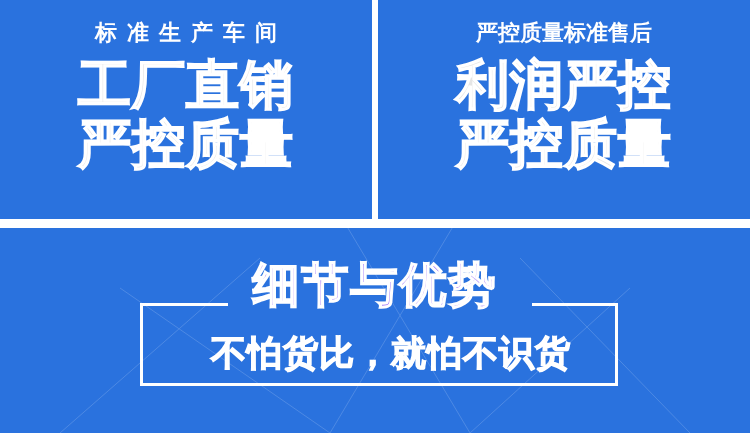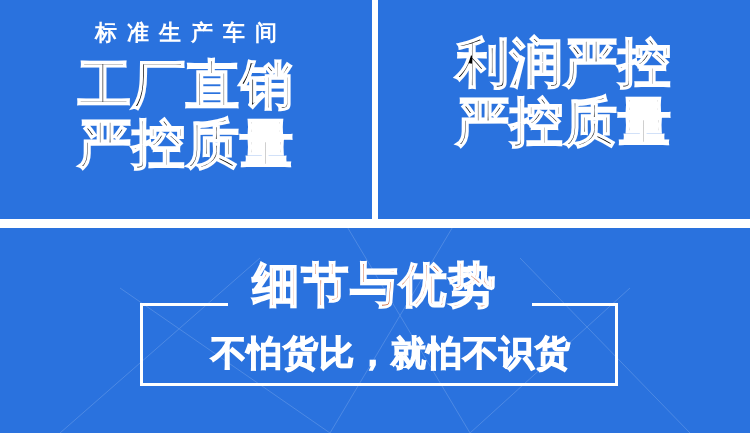--- a/index.html
+++ b/index.html
@@ -57,21 +57,21 @@
     font-weight: bold;
     line-height: 1;
     white-space: nowrap;
   }
   .eyebrow.spaced {
     letter-spacing: 10px;
     text-indent: 10px;
   }
 
   .headline {
-    color: #000000;
+    color: #e5e5e5;
     font-size: 53px;
     font-weight: bold;
     line-height: 1.08;
     letter-spacing: 1px;
     white-space: nowrap;
     -webkit-text-stroke: 1.6px #ffffff;
   }
   .headline.line1 { margin-top: 12px; }
   .headline.line2 { margin-top: 2px; }
 
@@ -123,21 +123,21 @@
   }
   .corner-left  { left: 140px; }
   .corner-right { left: 615px; }
 
   .big-title {
     position: absolute;
     left: 0;
     right: 0;
     top: 261px;
     text-align: center;
-    color: #c2410c;
+    color: #8b5cf6;
     font-size: 47px;
     font-weight: bold;
     line-height: 1;
     letter-spacing: 2px;
     -webkit-text-stroke: 1.6px #ffffff;
   }
 
   .sub-title {
     position: absolute;
     left: 0;
@@ -163,20 +163,21 @@
     <div class="panel">
       <div class="panel-inner">
         <div class="eyebrow spaced">标准生产车间</div>
         <div class="headline line1">工厂直销</div>
         <div class="headline line2">严控质量</div>
       </div>
     </div>
 
     <div class="panel">
       <div class="panel-inner">
+        <div class="eyebrow">严控质量标准售后</div>
         <div class="headline line1">利润严控</div>
         <div class="headline line2">严控质量</div>
       </div>
     </div>
 
   </div>
 
   <div class="bottom-panel">
     <svg class="watermark" width="750" height="205" viewBox="0 0 750 205">
       <g stroke="#ffffff" stroke-width="1" fill="none">

